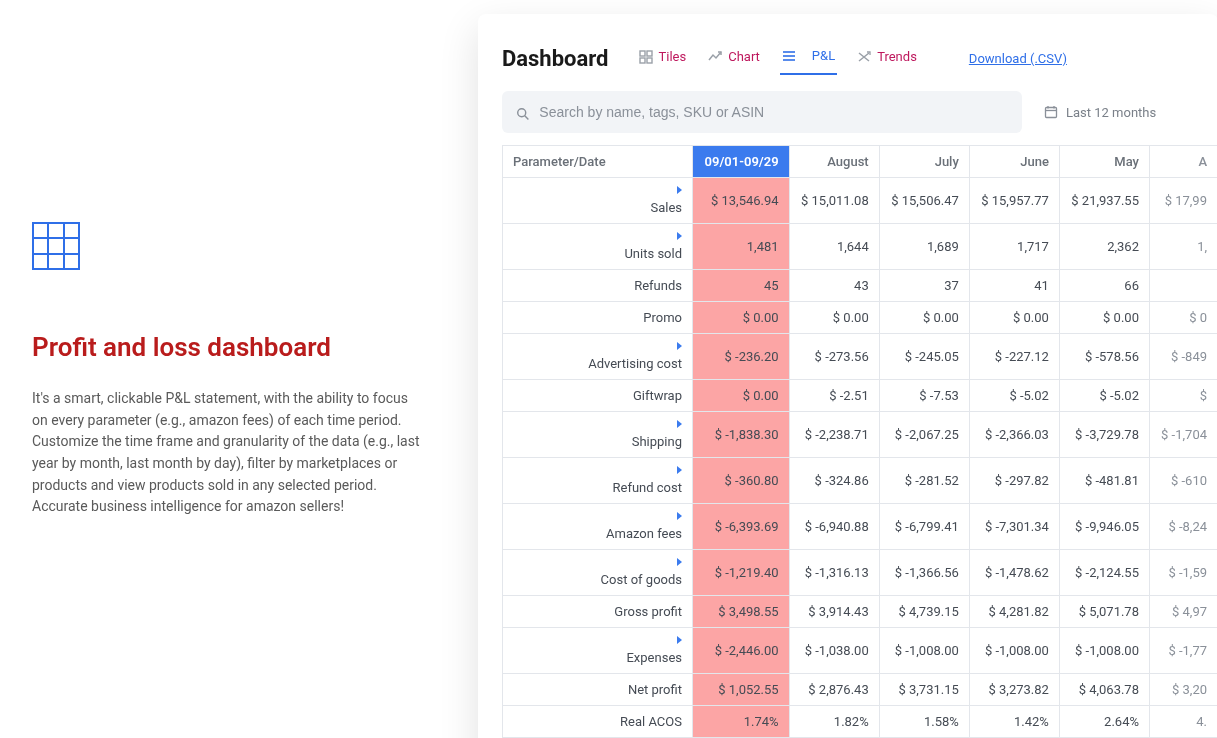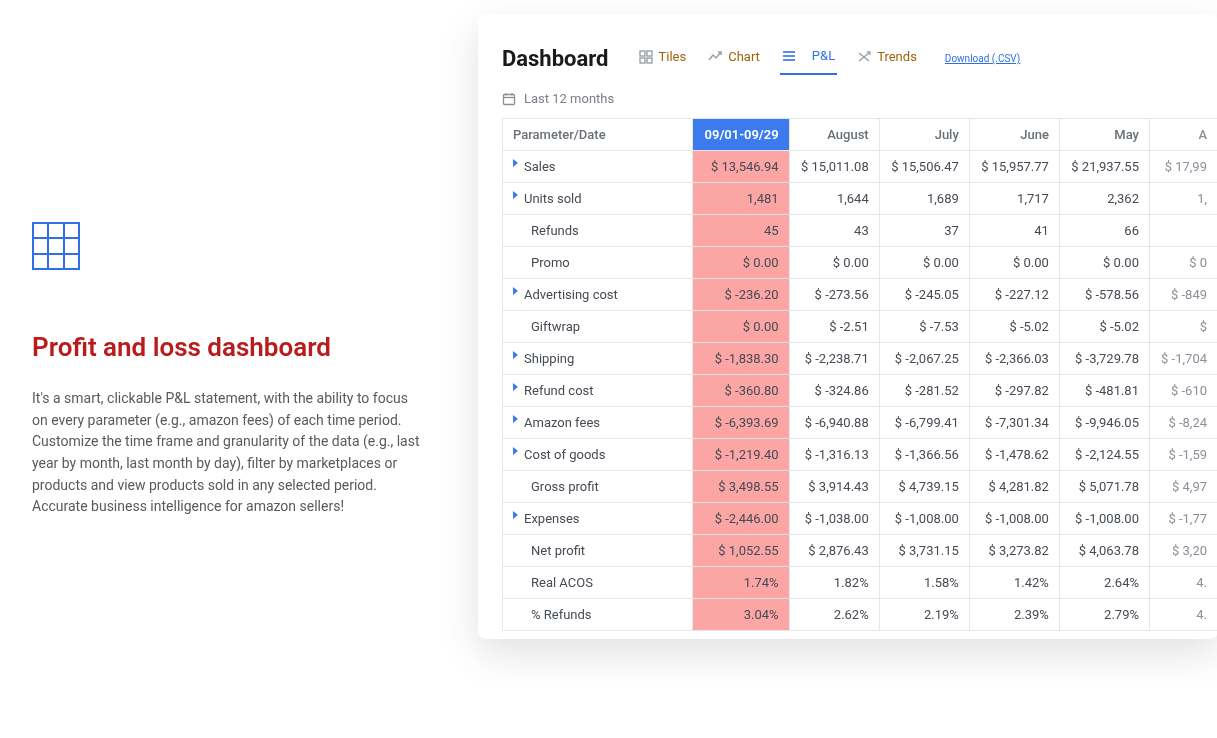--- a/index.html
+++ b/index.html
@@ -5,37 +5,37 @@
 * { margin:0; padding:0; box-sizing:border-box; }
 body { font-family:-apple-system,BlinkMacSystemFont,"Segoe UI",Roboto,Arial,sans-serif; background:#fff; color:#333; width:1217px; height:738px; position:relative; overflow:hidden;}
 .left-panel { position:absolute; left:32px; top:222px; width:390px; }
 .grid-icon { width:48px; height:48px; margin-bottom:62px; }
 .grid-icon svg { width:48px; height:48px; }
 .left-title { font-size:26px; font-weight:600; color:#b91c1c; margin-bottom:26px; }
 .left-desc { font-size:14px; line-height:1.55; color:#5a5a5a; }
 .dash-card { position:absolute; left:478px; top:14px; width:740px; background:#fff; border-radius:8px; box-shadow:0 14px 40px rgba(0,0,0,0.12); padding:28px 0 8px 0; }
 .dash-header { display:flex; align-items:center; padding:0 24px 16px 24px; gap:18px; }
 .dash-title { font-size:22px; font-weight:700; color:#1a1a1a; margin-right:10px;}
-.tab { display:inline-flex; align-items:center; gap:6px; font-size:13px; color:#a16207; cursor:pointer; padding:6px 2px 10px 2px; }
+.tab { display:inline-flex; align-items:center; gap:6px; font-size:13px; color:#be185d; cursor:pointer; padding:6px 2px 10px 2px; }
 .tab.active { color:#2f6fe8; border-bottom:2px solid #2f6fe8;gap:16px; }
-.dl-link { font-size:10px; color:#2f6fe8; text-decoration:underline; margin-left:8px; cursor:pointer; }
+.dl-link { font-size:13px; color:#2f6fe8; text-decoration:underline; margin-left:32px; cursor:pointer; }
 .icon { display:inline-block; width:14px; height:14px; }
 .toolbar-row { display:flex; align-items:center; padding:0 24px 12px 24px; gap:22px; }
 .search-box { flex:0 0 520px; height:42px; background:#f2f4f7; border-radius:6px; display:flex; align-items:center; padding:0 14px; gap:10px; }
 .search-box input { border:none; background:transparent; outline:none; font-size:14px; color:#555; width:100%; }
 .search-box input::placeholder{color:#8a9099;}
 .date-filter { display:flex; align-items:center; gap:8px; font-size:13px; color:#7a8089; cursor:pointer; }
 .table-wrap { overflow:hidden; padding:0 0 0 24px; }
 table { border-collapse:collapse; font-size:13px; width:100%; }
 th,td { border:1px solid #e3e6eb; padding:8px 10px; white-space:nowrap; text-align:right; color:#454b54;}
 th:first-child, td:first-child { text-align:left; width:190px; border-left:1px solid #e3e6eb; }
 th { font-weight:500; color:#6a7078; background:#fff;}
 th.active-col { background:#3b7bee; color:#fff; font-weight:600;}
 td.active-col { background:#fca5a5; }
-.param-cell { display:flex; align-items:flex-start; gap:6px; }
+.param-cell { display:flex; align-items:flex-end; gap:6px;flex-direction:column; }
 .caret { display:inline-block; width:0; height:0; border-top:4px solid transparent; border-bottom:4px solid transparent; border-left:5px solid #3b7bee; }
 .indent { padding-left:18px; }
 .col-partial { color:#8a9099;}
 </style>
 </head>
 <body>
 
 <div class="left-panel">
   <div class="grid-icon">
     <svg viewBox="0 0 48 48" fill="none">
@@ -94,20 +94,29 @@
             <path d="M10 2 L13 2 L13 5" fill="none" stroke="#9aa0a8" stroke-width="1.3"></path>
           </svg>
       </span>
       <span>Trends</span>
     </div>
 
     <a class="dl-link">Download (.CSV)</a>
   </div>
 
   <div class="toolbar-row">
+    <div class="search-box">
+      <span class="icon">
+        <svg viewBox="0 0 14 14">
+            <circle cx="6" cy="6" r="4.2" fill="none" stroke="#8a9099" stroke-width="1.5"></circle>
+            <line x1="9.2" y1="9.2" x2="13" y2="13" stroke="#8a9099" stroke-width="1.5"></line>
+          </svg>
+      </span>
+      <input type="text" placeholder="Search by name, tags, SKU or ASIN" style="">
+    </div>
     <div class="date-filter">
       <span class="icon">
         <svg viewBox="0 0 14 14">
             <rect x="1.5" y="2.5" width="11" height="10" rx="1" fill="none" stroke="#8a9099" stroke-width="1.3"></rect>
             <line x1="1.5" y1="5.5" x2="12.5" y2="5.5" stroke="#8a9099" stroke-width="1.3"></line>
             <line x1="4" y1="1" x2="4" y2="3.5" stroke="#8a9099" stroke-width="1.3"></line>
             <line x1="10" y1="1" x2="10" y2="3.5" stroke="#8a9099" stroke-width="1.3"></line>
           </svg>
       </span>
       <span>Last 12 months</span>

